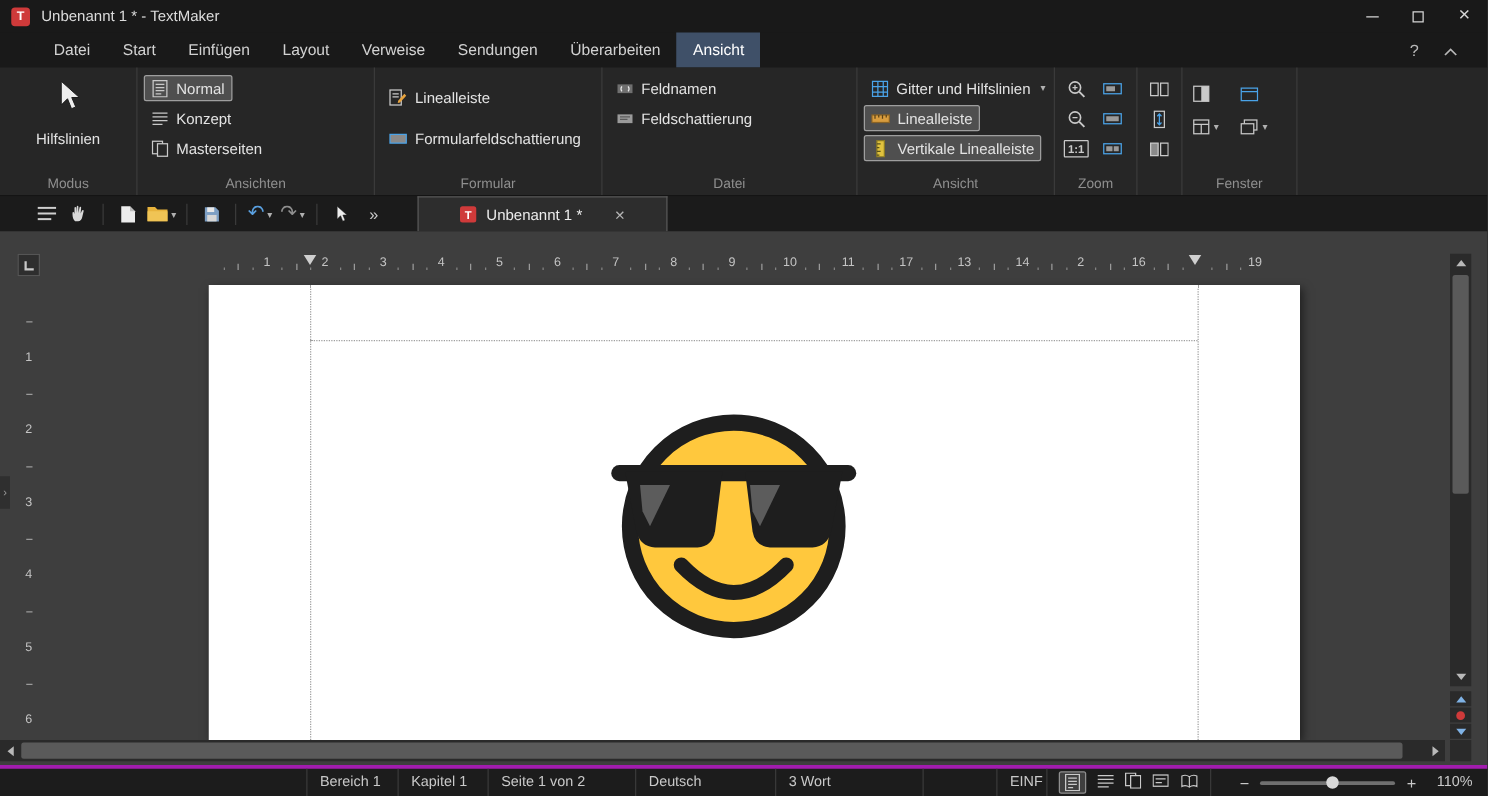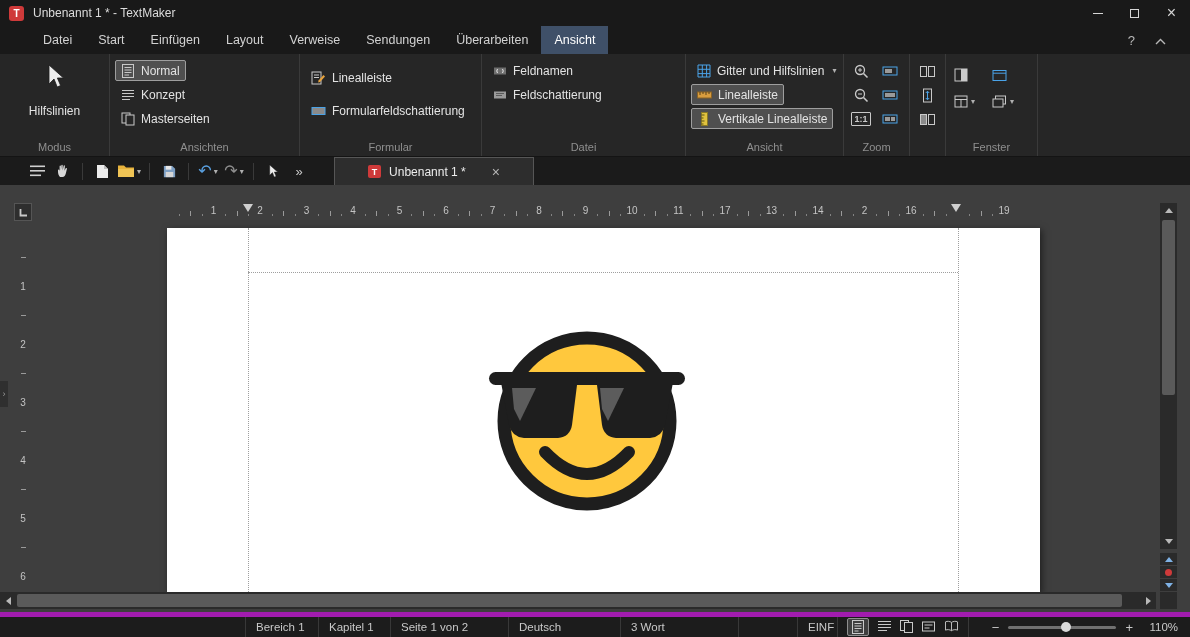--- a/index.html
+++ b/index.html
@@ -85,21 +85,21 @@
   .sidehandle{position:absolute;left:0;top:196px;width:8px;height:26px;background:#2f2f2f;color:#9a9a9a;font-size:9px;display:flex;align-items:center;justify-content:center}
 
   .arr-up{width:0;height:0;border-left:4px solid transparent;border-right:4px solid transparent;border-bottom:5px solid #b9b9b9}
   .arr-down{width:0;height:0;border-left:4px solid transparent;border-right:4px solid transparent;border-top:5px solid #b9b9b9}
   .arr-left{width:0;height:0;border-top:4px solid transparent;border-bottom:4px solid transparent;border-right:5px solid #b9b9b9}
   .arr-right{width:0;height:0;border-top:4px solid transparent;border-bottom:4px solid transparent;border-left:5px solid #b9b9b9}
   .blue.arr-up{border-bottom-color:#7fb2e5}
   .blue.arr-down{border-top-color:#7fb2e5}
 
   
-  .statusbar{position:absolute;left:0;top:612px;width:100%;height:25px;background:#1c1c1c;border-top:5px solid #a21caf;display:flex;align-items:stretch;font-size:11.5px;color:#c9c9c9}
+  .statusbar{position:absolute;left:0;top:612px;width:100%;height:25px;background:#1c1c1c;border-top:3px solid #a21caf;display:flex;align-items:stretch;font-size:11.5px;color:#c9c9c9}
   .scell{display:flex;align-items:center;padding:0 10px;border-left:1px solid #383838;white-space:nowrap;overflow:hidden}
   .spacer0{width:245px}
   .viewicons{display:flex;align-items:center;gap:9px;border-left:1px solid #383838;padding:0 9px}
   .viewbox{width:22px;height:18px;border:1px solid #8f8f8f;background:#3f3f3f;border-radius:2px;display:flex;align-items:center;justify-content:center}
   .zoomcell{flex:1;display:flex;align-items:center;justify-content:flex-end;gap:9px;padding-right:12px;border-left:1px solid #383838}
   .zbtn{font-size:13px;color:#c9c9c9}
   .ztrack{position:relative;width:108px;height:3px;background:#707070;border-radius:2px}
   .zthumb{position:absolute;left:53%;top:-4px;width:10px;height:10px;border-radius:50%;background:#d9d9d9;transform:translateX(-50%)}
   .zval{width:36px;text-align:right}
 </style>

